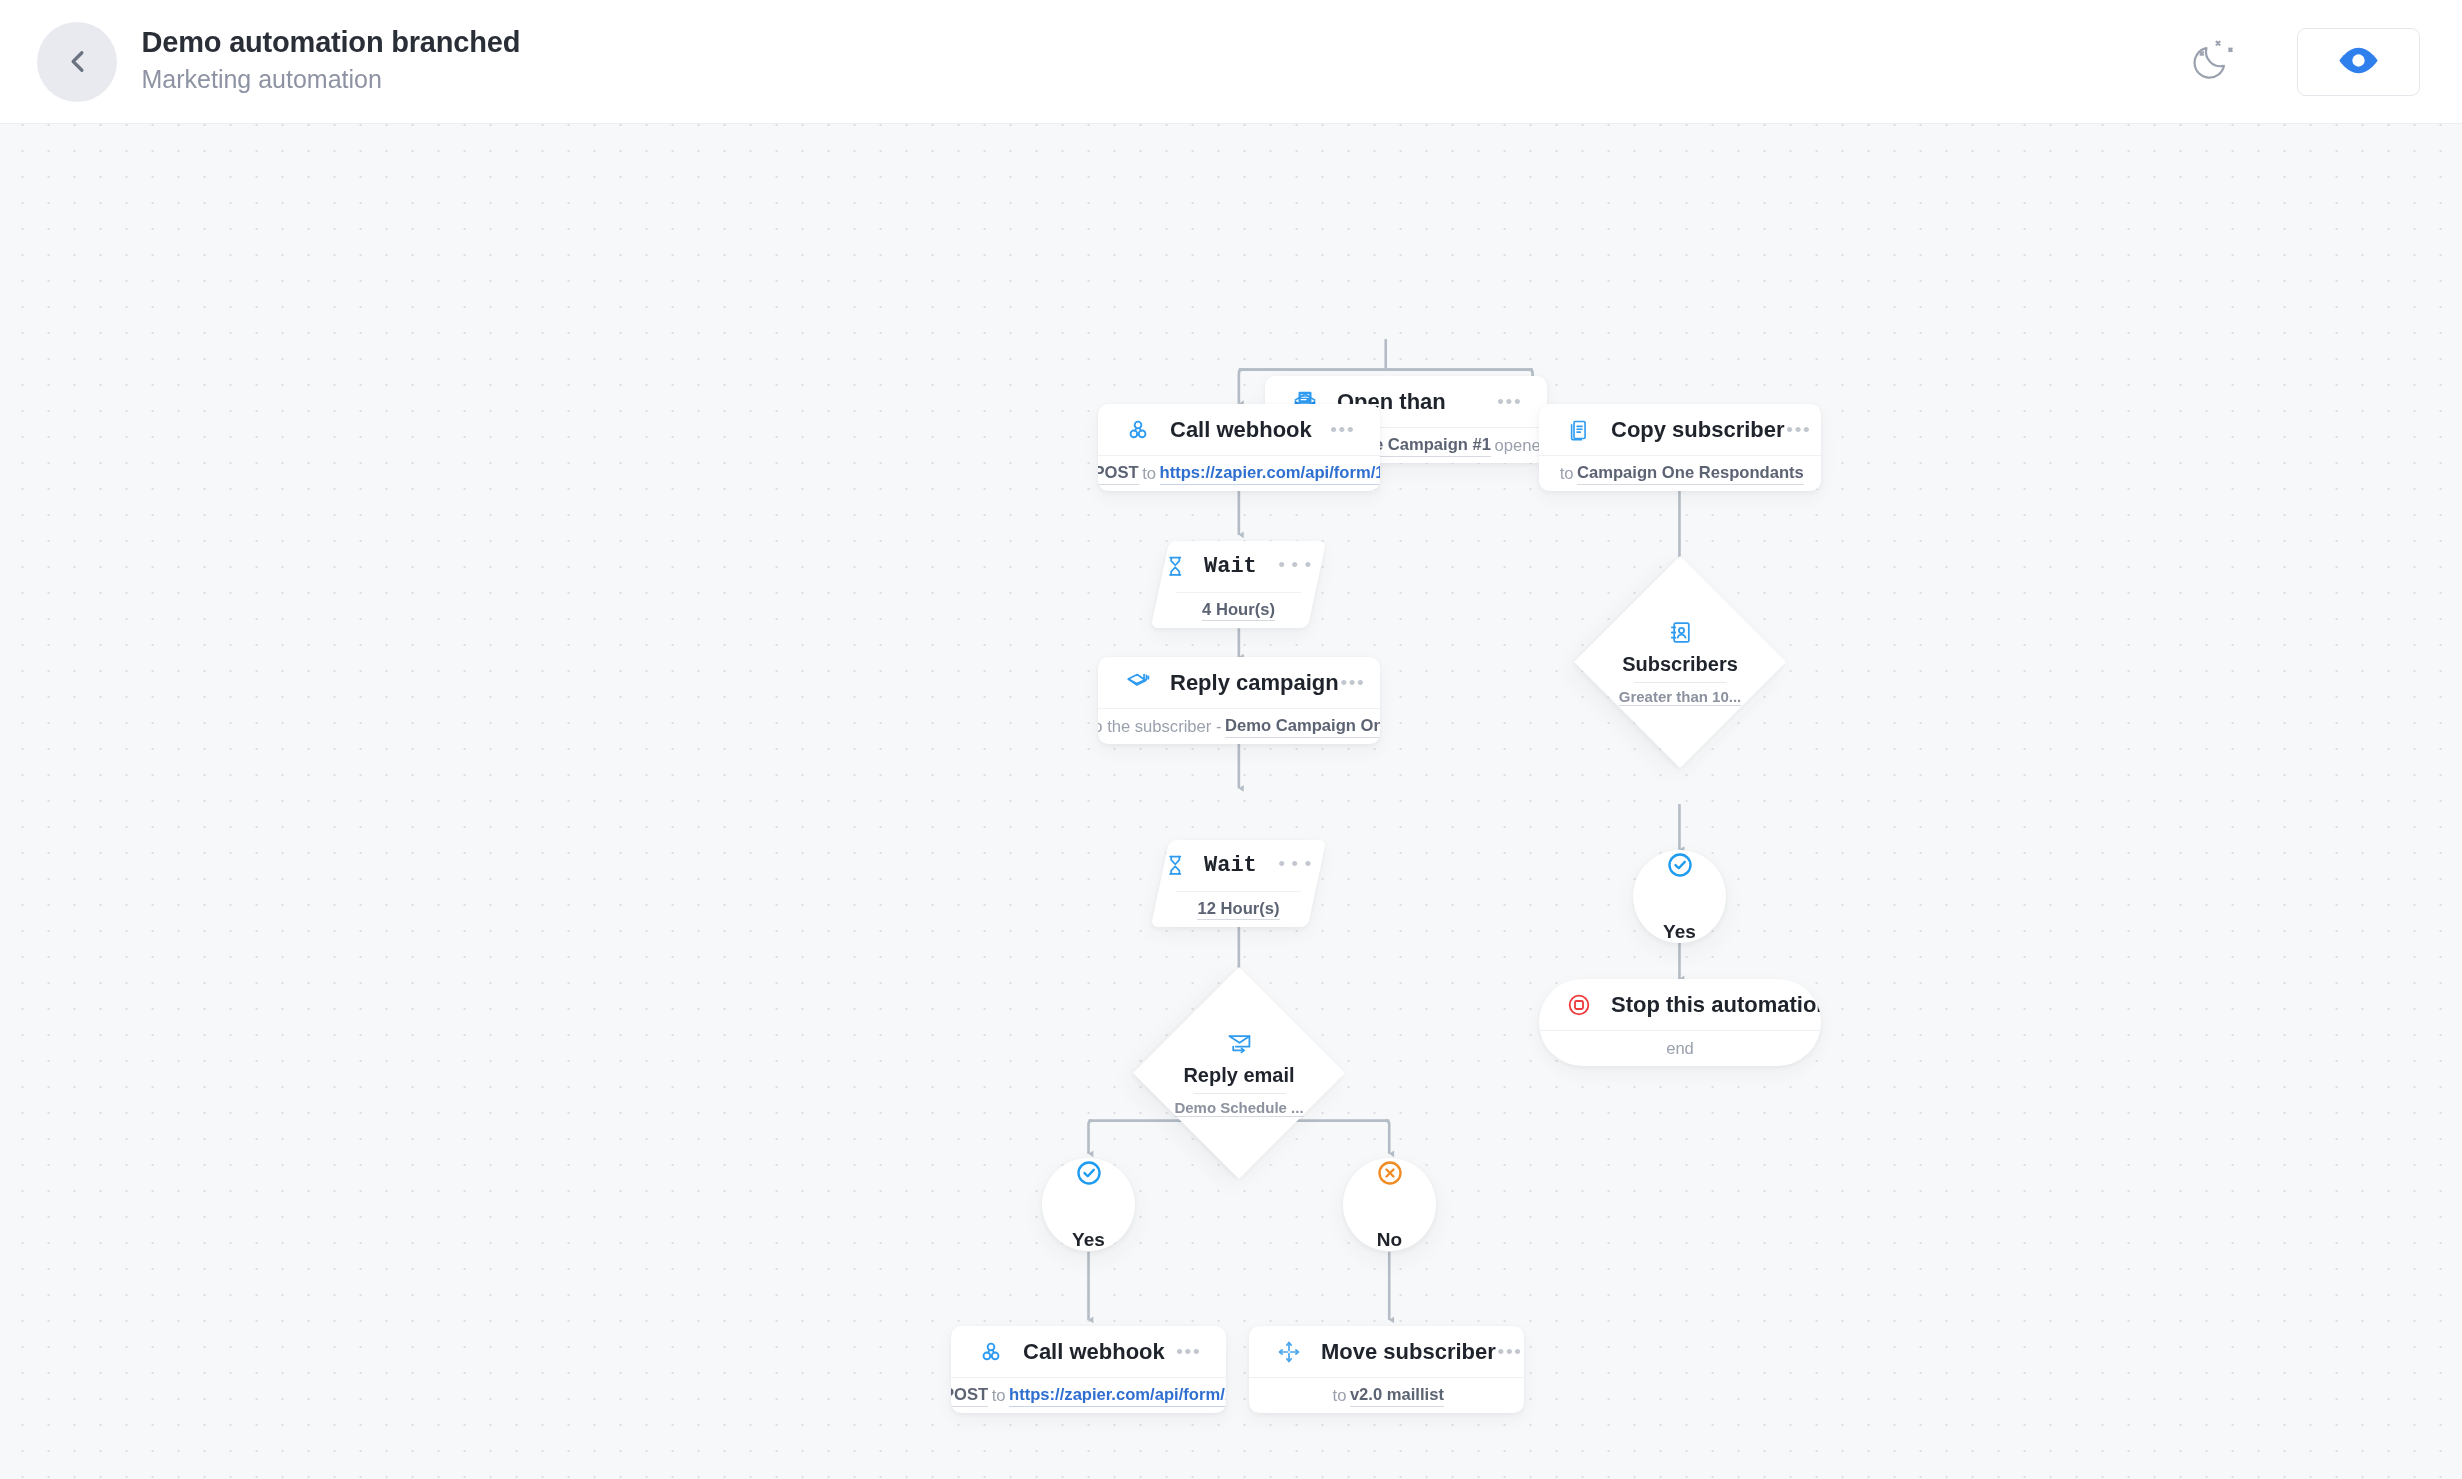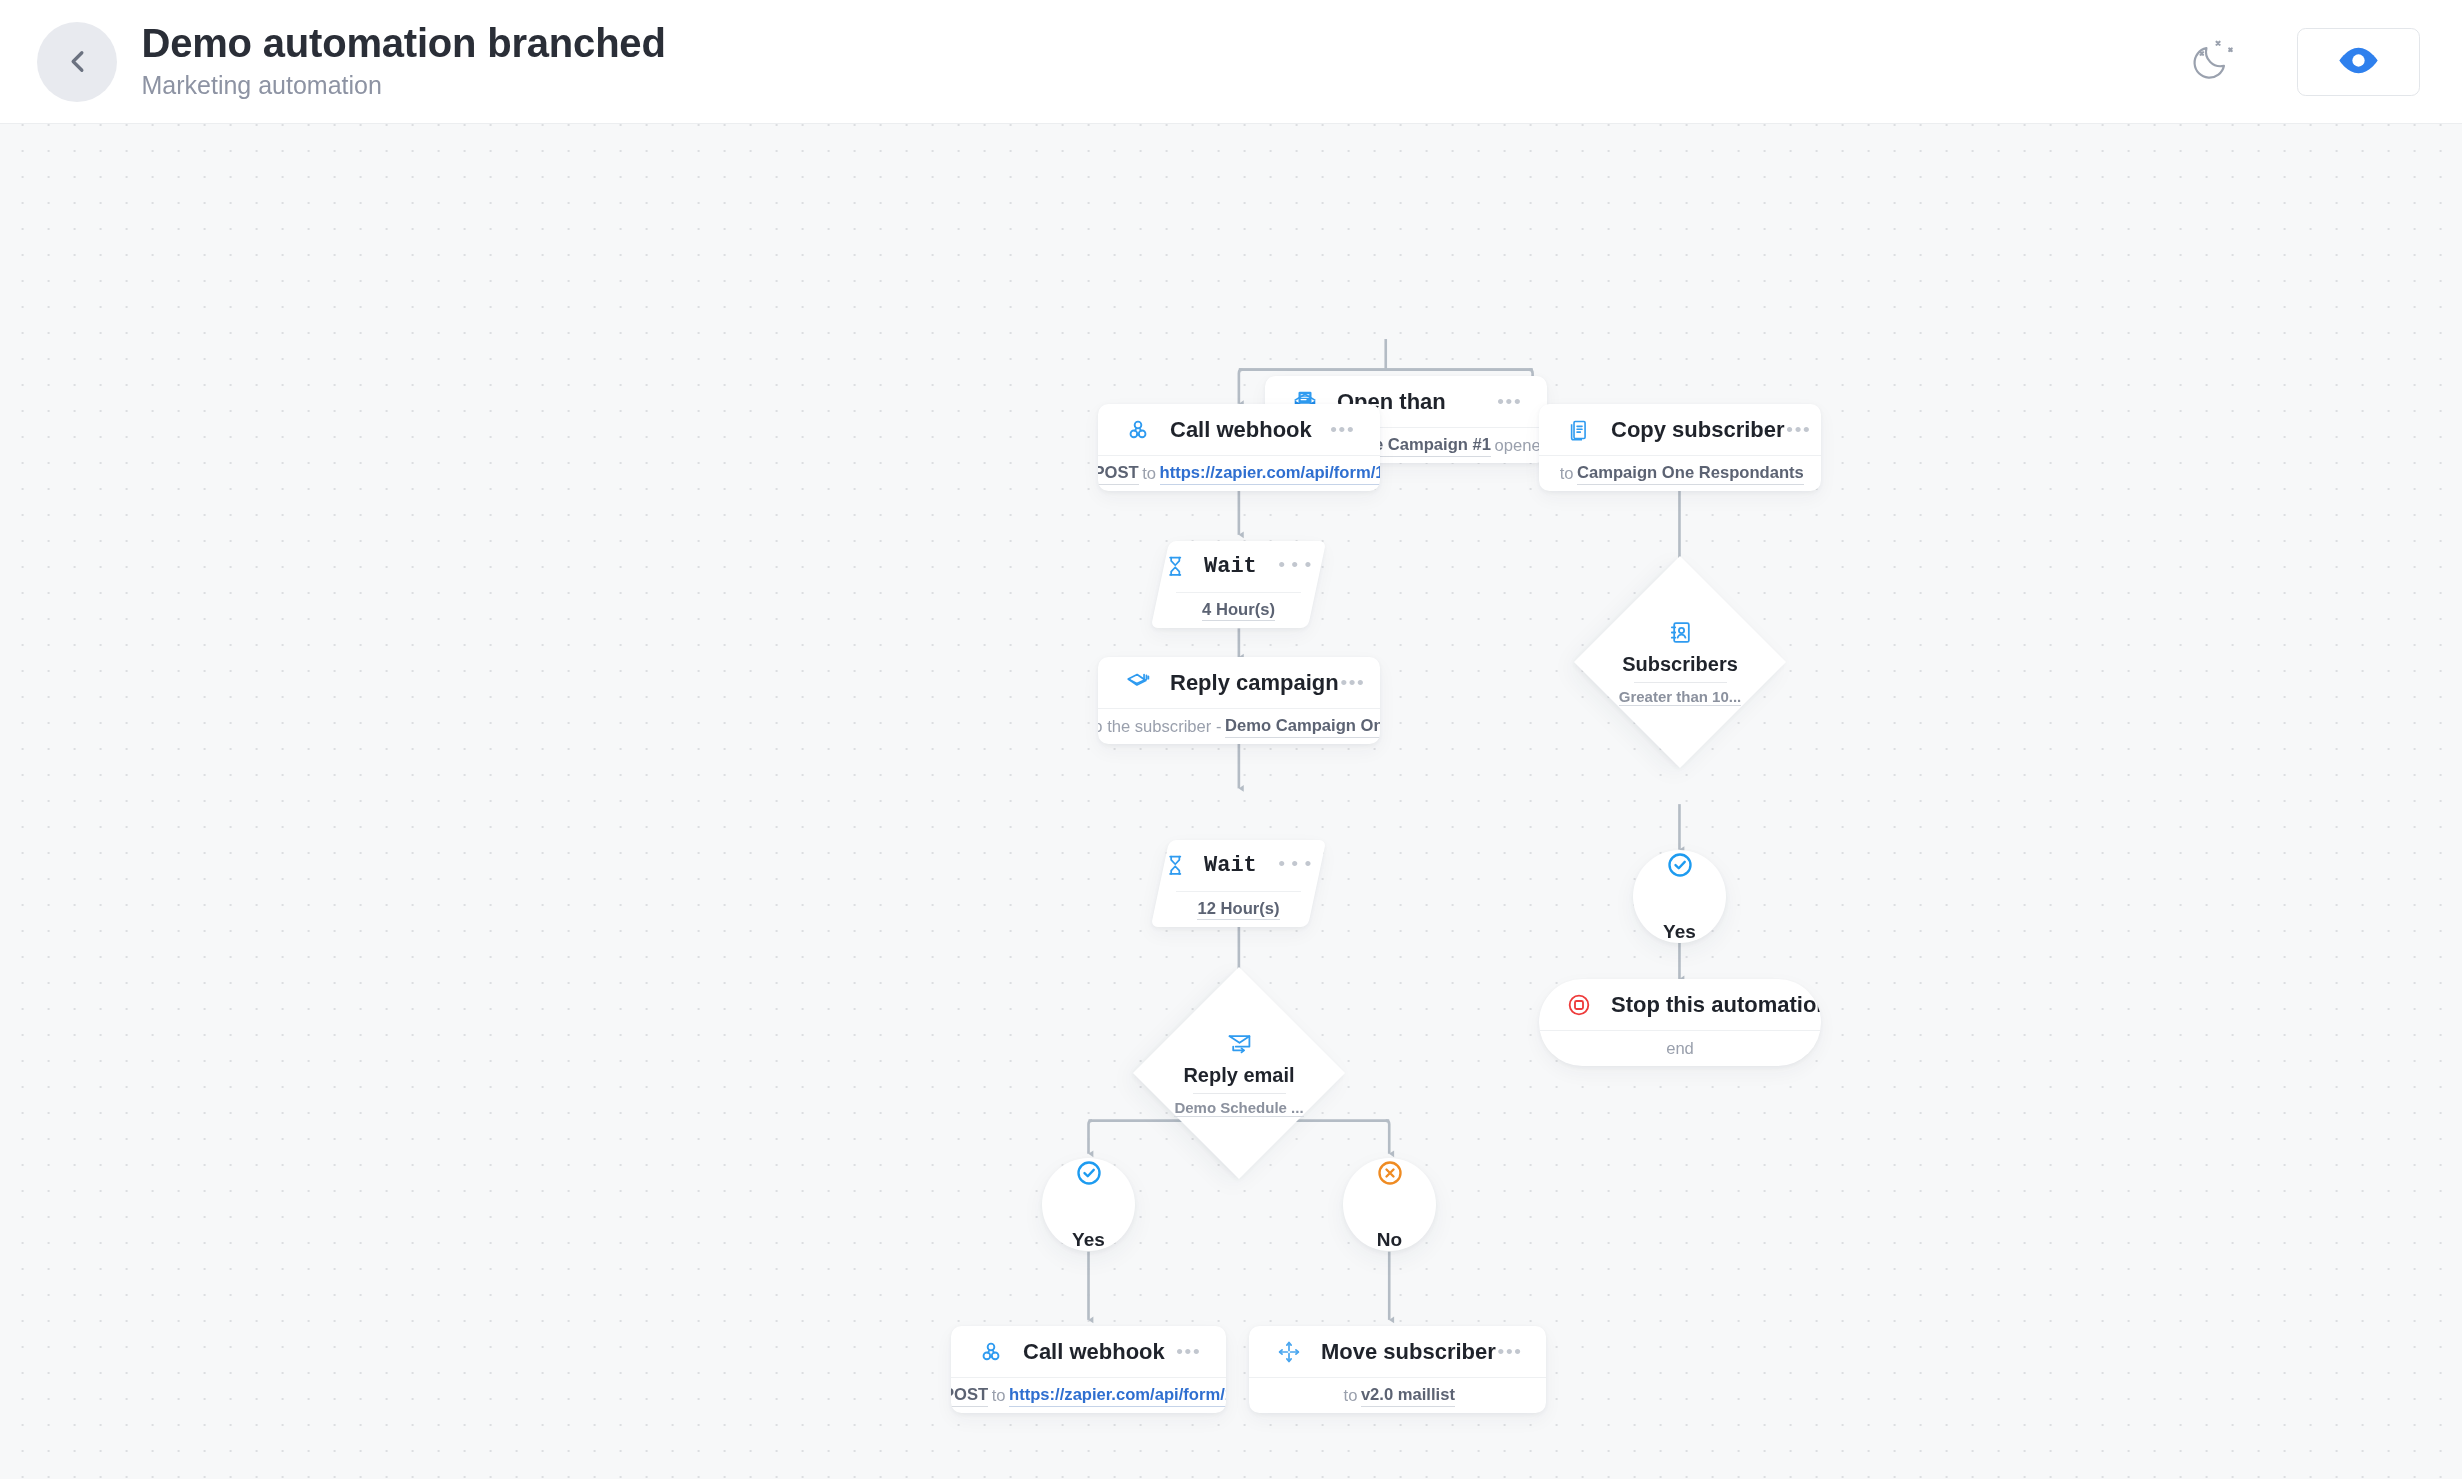--- a/index.html
+++ b/index.html
@@ -23,21 +23,21 @@
   #back-button{
     width:80px;height:80px;border-radius:50%;
     background:#e8eaef;
     margin-left:37px;
     display:flex;align-items:center;justify-content:center;
     cursor:pointer;flex:none;
   }
   #back-button svg{display:block;}
   .header-text{margin-left:24.5px;display:flex;flex-direction:column;justify-content:center;}
   #page-title{
-    font-size:40px;font-weight:bold;color:#2a2e37;letter-spacing:-0.2px;line-height:1.15;
+    font-size:29px;font-weight:bold;color:#2a2e37;letter-spacing:-0.2px;line-height:1.15;
   }
   #page-subtitle{
     font-size:25px;color:#8d93a3;line-height:1.35;margin-top:3.5px;
   }
   .header-right{
     margin-left:auto;display:flex;align-items:center;gap:51px;margin-right:42px;
   }
   #dark-mode-toggle{
     width:66px;height:66px;display:flex;align-items:center;justify-content:center;cursor:pointer;
   }
@@ -398,21 +398,21 @@
       </div>
       <div class="card-body">
         <span class="sub-strong">POST</span>
         <span class="sub-plain"> to </span>
         <span class="sub-link">https://zapier.com/api/form/1</span>
       </div>
     </div>
   </div>
 
   <div class="node" style="left:1249px;top:1202px;">
-    <div class="card" style="width:297px;height:87px;">
+    <div class="card" style="width:275px;height:87px;">
       <div class="card-head">
         <span class="node-icon">
           <svg width="26" height="26" viewBox="0 0 24 24" fill="none" stroke="#4aa6ef" stroke-width="1.6" stroke-linecap="round" stroke-linejoin="round">
             <path d="M12 3.4v7.1M12 13.5v7.1M3.4 12h7.1M13.5 12h7.1"></path>
             <path d="M12 3.4l-2 2.2M12 3.4l2 2.2"></path>
             <path d="M12 20.6l-2-2.2M12 20.6l2-2.2"></path>
             <path d="M3.4 12l2.2-2M3.4 12l2.2 2"></path>
             <path d="M20.6 12l-2.2-2M20.6 12l-2.2 2"></path>
           </svg>
         </span>

